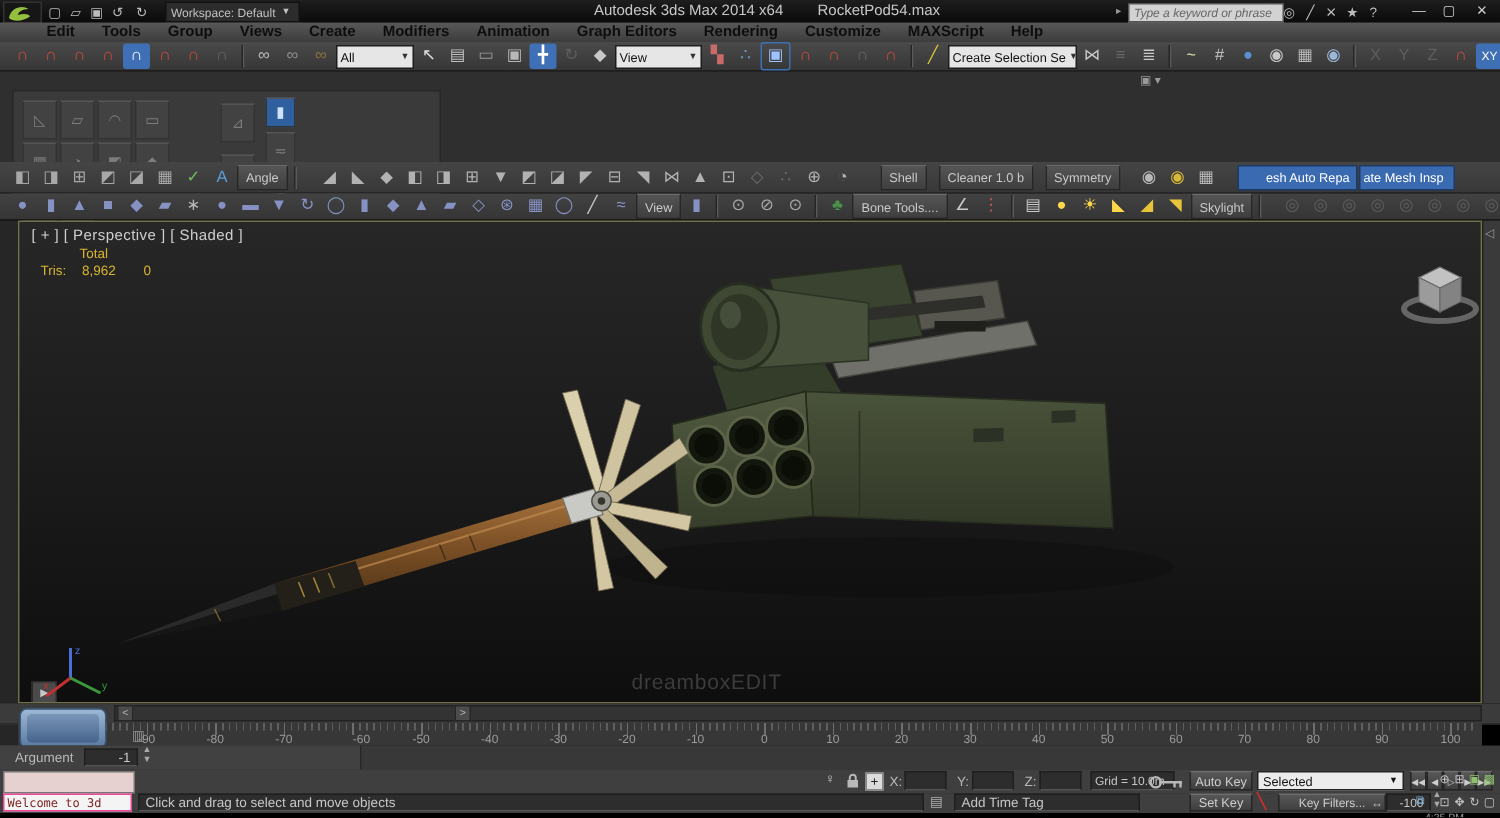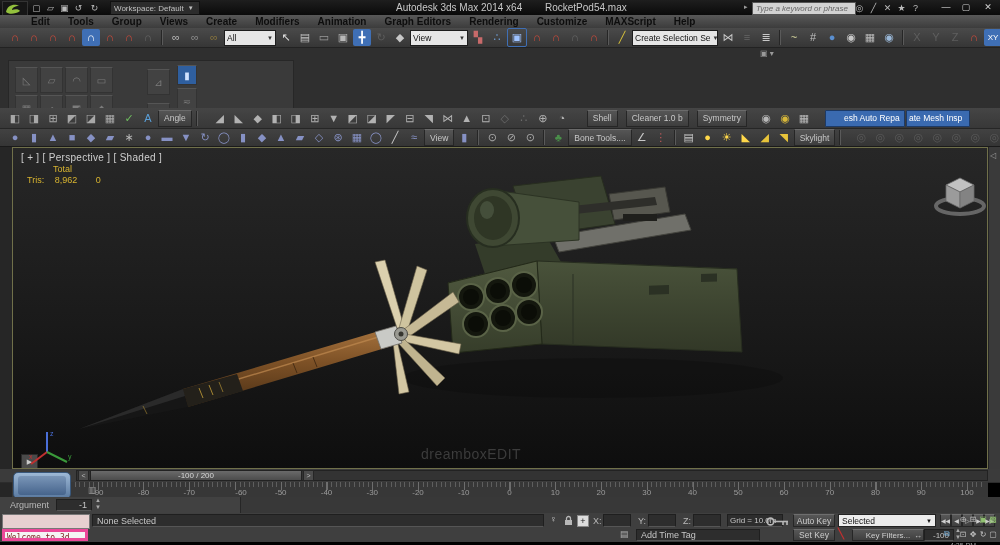--- a/index.html
+++ b/index.html
@@ -88,21 +88,21 @@
   #trackbar-ico{position:absolute;left:76px;top:3px;color:#999;font-size:9px;}
   
   #argrow{left:0;top:497px;width:1000px;height:16px;background:#383838;border-bottom:1px solid #2a2a2a;}
   #argpanel{position:absolute;left:0;top:0;width:240px;height:16px;background:#414141;border-right:1px solid #262626;}
   .sunken{background:#2d2d2d;border:1px solid #1f1f1f;border-bottom-color:#555;box-sizing:border-box;
           color:#c6c6c6;font-size:9px;display:flex;align-items:center;padding:0 4px;}
   .lbl{color:#b8b8b8;font-size:9px;}
   #rowA{left:0;top:513px;width:1000px;height:16px;background:#3f3f3f;border-bottom:1px solid #2e2e2e;}
   #rowB{left:0;top:529px;width:1000px;height:13px;background:#3f3f3f;}
   #listener-pink{position:absolute;left:2px;top:1px;width:86px;height:13px;background:#e7d0d0;border:1px solid #777;}
-  #listener-white{position:absolute;left:2px;top:0;width:86px;height:12px;background:#f4f4f4;border:3px solid #ec4899;
+  #listener-white{position:absolute;left:2px;top:0;width:86px;height:12px;background:#f4f4f4;border:1px solid #ec4899;
                   color:#7c1f1f;font-family:"DejaVu Sans Mono",monospace;font-size:8px;line-height:12px;
                   padding-left:2px;overflow:hidden;white-space:nowrap;box-sizing:border-box;}
   .sbtn{background:linear-gradient(#575757,#3f3f3f);border:1px solid #262626;border-top-color:#6e6e6e;
         color:#cecece;font-size:8.5px;display:flex;align-items:center;justify-content:center;
         box-sizing:border-box;white-space:nowrap;overflow:hidden;}
   .navico{width:10px;height:12px;display:inline-flex;align-items:center;justify-content:center;
           font-size:8px;color:#c2c2c2;}
   #blackstrip{left:0;top:542px;width:1000px;height:3px;background:#000;color:#9a9a9a;font-size:7px;
               overflow:hidden;line-height:8px;}
   svg{display:block;}
@@ -474,21 +474,20 @@
     <polygon points="31,36 45,29 45,45 31,52" fill="#838383" stroke="#6a6a6a" stroke-width="0.8"></polygon>
   </svg>
 </div>
 <div id="rightstrip" class="abs">
   <div id="panel-arrow" class="abs">◁</div>
 </div>
 
 <div id="sliderrow" class="abs">
   <div id="slider-track"></div>
   <div class="sl-arrow" style="left:78px;">&lt;</div>
-  <div id="slider-handle" class="abs">-100 / 200</div>
   <div class="sl-arrow" style="left:303px;">&gt;</div>
 </div>
 <div id="ruler" class="abs">
   <div id="ruler-minor"></div>
   <div id="ruler-major"></div>
   <div id="ruler-labels">
       <span class="tick-label" style="left: 40px;">-100</span>
       <span class="tick-label" style="left: 85.75px;">-90</span>
       <span class="tick-label" style="left: 131.5px;">-80</span>
       <span class="tick-label" style="left: 177.25px;">-70</span>
@@ -520,21 +519,20 @@
 <div id="argrow" class="abs">
   <div id="argpanel">
     <span class="abs lbl" style="left:10px;top:3px;">Argument</span>
     <div class="abs sunken" style="left:56px;top:2px;width:36px;height:12px;justify-content:flex-end;">-1</div>
     <span class="abs" style="left:95px;top:0px;color:#aaa;font-size:6px;line-height:7px;">▲<br>▼</span>
   </div>
 </div>
 
 <div id="rowA" class="abs">
   <div id="listener-pink"></div>
-  <div class="abs sunken" style="left:92px;top:1px;width:452px;height:13px;">None Selected</div>
   <span class="abs" style="left:550px;top:1px;font-size:9px;color:#c8c8c8;">♀</span>
   <svg class="abs" style="left:563px;top:2px;" width="11" height="11" viewBox="0 0 11 11">
     <rect x="2" y="5" width="7" height="5" fill="#b8b8b8"></rect>
     <path d="M3.5 5 V3.5 A2 2 0 0 1 7.5 3.5 V5" fill="none" stroke="#b8b8b8" stroke-width="1.3"></path>
   </svg>
   <div class="abs" style="left:577px;top:2px;width:12px;height:12px;background:#dcdcdc;border:1px solid #888;
        color:#222;font-size:9px;text-align:center;line-height:11px;box-sizing:border-box;">+</div>
   <span class="abs lbl" style="left:593px;top:3px;">X:</span>
   <div class="abs sunken" style="left:603px;top:1px;width:28px;height:13px;"></div>
   <span class="abs lbl" style="left:638px;top:3px;">Y:</span>
@@ -559,20 +557,21 @@
       <div class="sbtn" style="width: 11px; height: 13px; font-size: 6px;">◀◀</div>
       <div class="sbtn" style="width: 11px; height: 13px; font-size: 6px;">◀</div>
       <div class="sbtn" style="width: 11px; height: 13px; font-size: 6px;">▷</div>
       <div class="sbtn" style="width: 11px; height: 13px; font-size: 6px;">▶</div>
       <div class="sbtn" style="width: 11px; height: 13px; font-size: 6px;">▶▶</div>
     </div>
 </div>
 
 <div id="rowB" class="abs">
   <div id="listener-white">Welcome to 3d</div>
+  <div class="abs sunken" style="left:92px;top:0;width:524px;height:12px;">Click and drag to select and move objects</div>
   <span class="abs" style="left:620px;top:0;font-size:9px;color:#b0b0b0;">▤</span>
   <div class="abs sunken" style="left:636px;top:0;width:124px;height:12px;">Add Time Tag</div>
   <div class="abs sbtn" style="left:793px;top:0;width:42px;height:12px;">Set Key</div>
   <span class="abs" style="left:838px;top:-1px;color:#c03030;font-size:10px;font-weight:bold;">╲</span>
   <div class="abs sbtn" style="left:852px;top:0;width:72px;height:12px;font-size:8px;">Key Filters...</div>
   <span class="abs navico" style="left:913px;top:0;">↔</span>
   <div class="abs sunken" style="left:924px;top:0;width:30px;height:12px;font-size:8px;justify-content:flex-end;">-100</div>
   <span class="abs" style="left:955px;top:-2px;color:#aaa;font-size:6px;line-height:7px;">▲<br>▼</span>
 </div>
 

